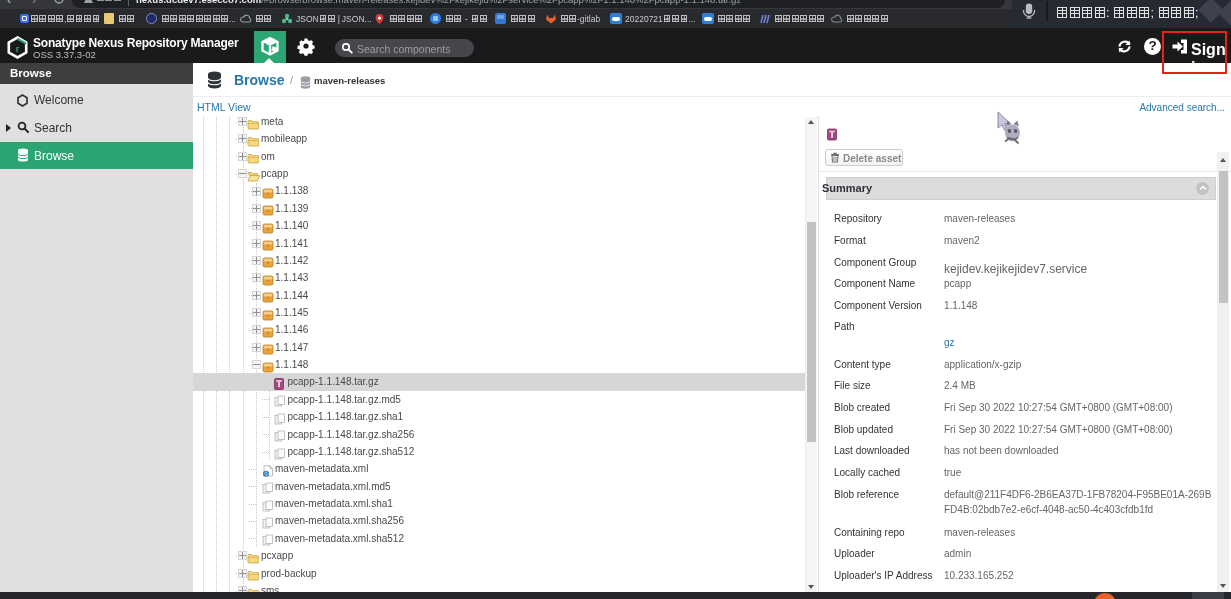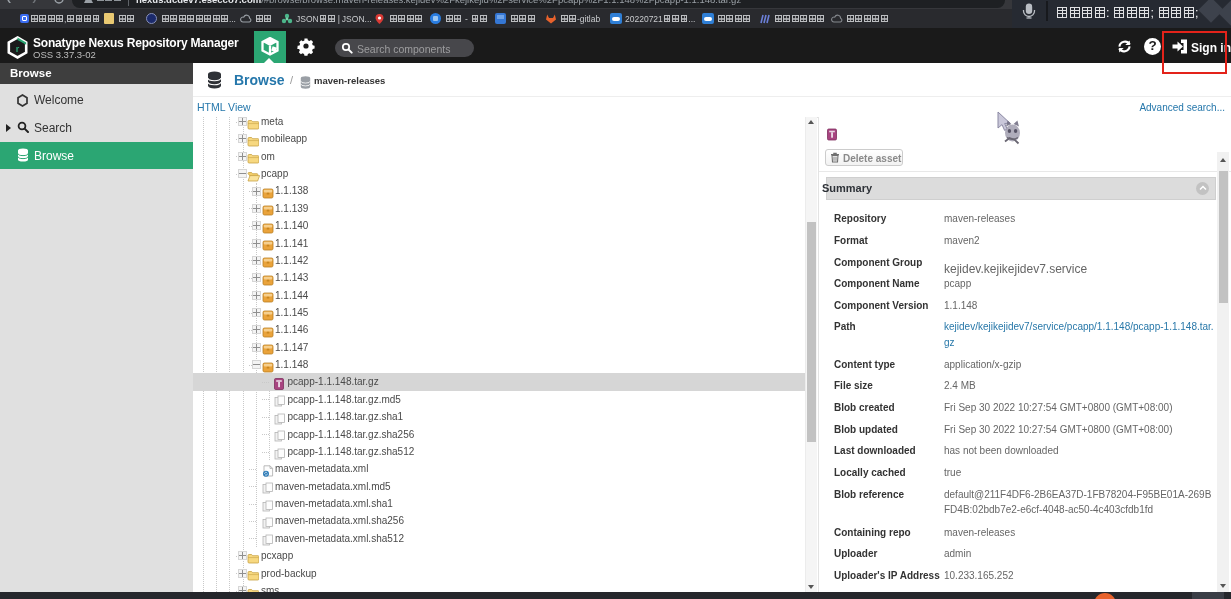--- a/index.html
+++ b/index.html
@@ -6,21 +6,21 @@
 #pg{position:relative;width:1231px;height:599px;overflow:hidden;background:#fff}
 .ab{position:absolute}
 .z{display:inline-block;width:.8em;height:.84em;border:.09em solid currentColor;
   background-image:linear-gradient(currentColor,currentColor),linear-gradient(currentColor,currentColor),linear-gradient(currentColor,currentColor);
   background-size:100% .09em,100% .09em,.09em 100%;
   background-position:0 30%,0 68%,52% 0;background-repeat:no-repeat;
   vertical-align:-.04em;margin:0 .1em;opacity:.92}
 .dotv{position:absolute;width:0;border-left:1px dotted #c9c9c9}
 .doth{position:absolute;height:0;border-top:1px dotted #c9c9c9}
 .trow{position:absolute;font-size:10px;color:#4a4a4a;white-space:nowrap}
-.lbl{font-weight:bold;color:#333}
+.lbl{font-weight:normal;color:#333}
 </style></head><body>
 <div id="pg">
 
 <div class="ab" style="left:0;top:0;width:1231px;height:9px;background:#36373b;overflow:hidden">
 <div class="ab" style="left:7px;top:-8px;color:#9aa0a6;font-size:13px;font-weight:bold">‹</div>
 <div class="ab" style="left:32px;top:-8px;color:#71757a;font-size:13px;font-weight:bold">›</div>
 <svg class="ab" style="left:53px;top:-7px" width="12" height="12" viewBox="0 0 12 12">
         <circle cx="6" cy="6" r="4" fill="none" stroke="#9aa0a6" stroke-width="1.4"></circle>
       </svg>
 <div class="ab" style="left:72px;top:-7px;width:933px;height:15px;background:#1e2023;border-radius:8px"></div>
@@ -125,21 +125,21 @@
 <path d="M3.2 10.5 A5.6 5.6 0 0 0 13.6 8.4" fill="none" stroke="#fff" stroke-width="2.1"></path>
 <path d="M13.8 6.5 A5.6 5.6 0 0 0 3.4 8.6" fill="none" stroke="#fff" stroke-width="2.1"></path>
 <path d="M13.8 2.5 V7 H9.3z" fill="#fff"></path>
         <path d="M3.2 14.5 V10 H7.7z" fill="#fff"></path>
       </svg>
 <div class="ab" style="left:1144px;top:10px;width:17px;height:17px;background:#fff;border-radius:50%;text-align:center;font-size:13.5px;font-weight:bold;color:#1a1a1a;line-height:16.5px">?</div>
 <svg class="ab" style="left:1172px;top:11px" width="16" height="15" viewBox="0 0 16 15">
 <path d="M9 0.5 H15 V14.5 H9 V11 H11.5 V4 H9z" fill="#fff"></path>
 <path d="M0.5 5.5 H5.5 V2.5 L11 7.5 L5.5 12.5 V9.5 H0.5z" fill="#fff"></path>
       </svg>
-<div class="ab" style="left:1191px;top:13px;font-size:12px;font-weight:bold;color:#fff">Sign in</div>
+<div class="ab" style="left:1191px;top:13px;font-size:16px;font-weight:bold;color:#fff">Sign in</div>
 </div>
 <div class="ab" style="left:0;top:63px;width:193px;height:21px;background:#3e3e3e">
       <div class="ab" style="left:10px;top:4px;font-size:11.5px;font-weight:bold;color:#fff">Browse</div>
     </div>
 <div class="ab" style="left:0;top:84px;width:193px;height:508px;background:#e0e0e0"></div>
 <svg class="ab" style="left:17px;top:94px" width="11" height="13" viewBox="0 0 11 13">
       <path d="M5.5 1 L10 3.7 V9.3 L5.5 12 L1 9.3 V3.7 Z" fill="none" stroke="#333" stroke-width="1.7"></path>
     </svg>
 <div class="ab" style="left:34px;top:93px;font-size:12px;color:#333">Welcome</div>
 <div class="ab" style="left:6px;top:123.5px;width:0;height:0;border-top:4px solid transparent;border-bottom:4px solid transparent;border-left:5px solid #222"></div>
@@ -461,21 +461,20 @@
 <div class="ab" style="left:125px;top:95.8px;font-size:10px;color:#666;white-space:nowrap">maven-releases</div>
 <div class="ab lbl" style="left:15px;top:117.5px;font-size:10px;white-space:nowrap">Format</div>
 <div class="ab" style="left:125px;top:117.5px;font-size:10px;color:#666;white-space:nowrap">maven2</div>
 <div class="ab lbl" style="left:15px;top:139.5px;font-size:10px;white-space:nowrap">Component Group</div>
 <div class="ab" style="left:125px;top:145px;font-size:12px;color:#666;white-space:nowrap">kejidev.kejikejidev7.service</div>
 <div class="ab lbl" style="left:15px;top:161.4px;font-size:10px;white-space:nowrap">Component Name</div>
 <div class="ab" style="left:125px;top:161.4px;font-size:10px;color:#666;white-space:nowrap">pcapp</div>
 <div class="ab lbl" style="left:15px;top:182.7px;font-size:10px;white-space:nowrap">Component Version</div>
 <div class="ab" style="left:125px;top:182.7px;font-size:10px;color:#666;white-space:nowrap">1.1.148</div>
 <div class="ab lbl" style="left:15px;top:204.4px;font-size:10px;white-space:nowrap">Path</div>
-<div class="ab" style="left:125px;top:204.4px;font-size:10px;color:#666;white-space:nowrap"><span style="color:#2878a9">kejidev/kejikejidev7/service/pcapp/1.1.148/pcapp-1.1.148.tar.</span></div>
 <div class="ab" style="left:125px;top:219.8px;font-size:10px;color:#666;white-space:nowrap"><span style="color:#2878a9">gz</span></div>
 <div class="ab lbl" style="left:15px;top:241.5px;font-size:10px;white-space:nowrap">Content type</div>
 <div class="ab" style="left:125px;top:241.5px;font-size:10px;color:#666;white-space:nowrap">application/x-gzip</div>
 <div class="ab lbl" style="left:15px;top:263.3px;font-size:10px;white-space:nowrap">File size</div>
 <div class="ab" style="left:125px;top:263.3px;font-size:10px;color:#666;white-space:nowrap">2.4 MB</div>
 <div class="ab lbl" style="left:15px;top:285.0px;font-size:10px;white-space:nowrap">Blob created</div>
 <div class="ab" style="left:125px;top:285.0px;font-size:10px;color:#666;white-space:nowrap">Fri Sep 30 2022 10:27:54 GMT+0800 (GMT+08:00)</div>
 <div class="ab lbl" style="left:15px;top:306.7px;font-size:10px;white-space:nowrap">Blob updated</div>
 <div class="ab" style="left:125px;top:306.7px;font-size:10px;color:#666;white-space:nowrap">Fri Sep 30 2022 10:27:54 GMT+0800 (GMT+08:00)</div>
 <div class="ab lbl" style="left:15px;top:328.4px;font-size:10px;white-space:nowrap">Last downloaded</div>

